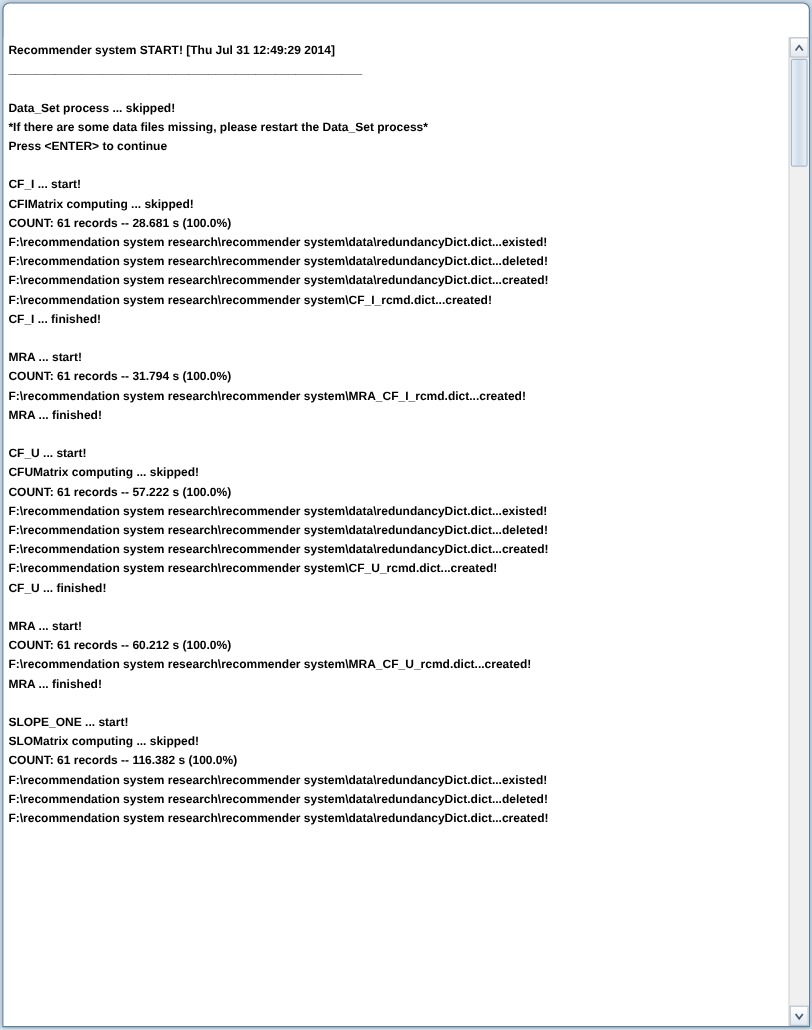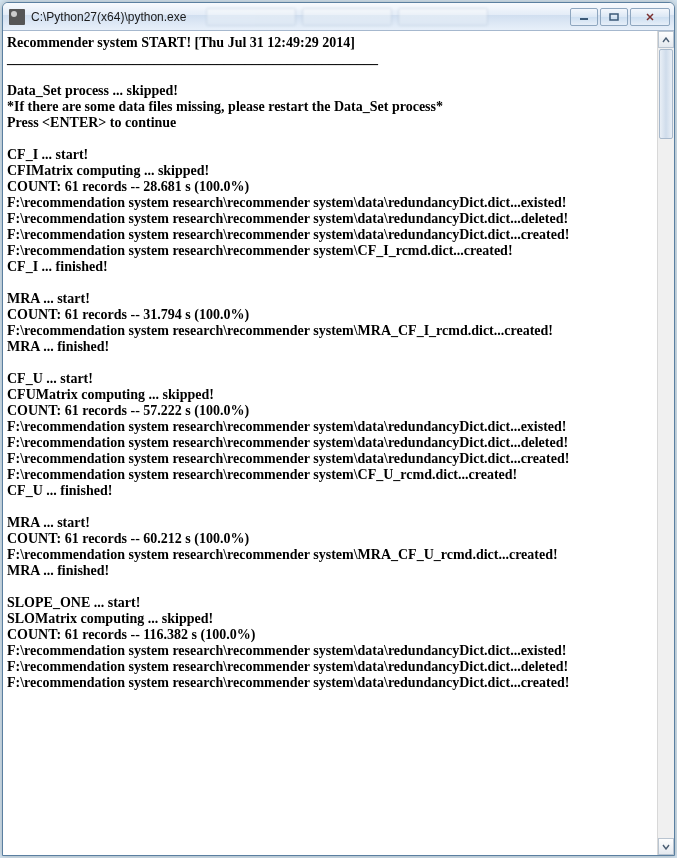--- a/index.html
+++ b/index.html
@@ -86,22 +86,22 @@
     .win-btn.close { width: 40px; }
     .win-btn svg { display: block; }
     .client {
       position: absolute;
       top: 28px; left: 0; right: 0; bottom: 0;
       background: #fff;
       display: flex;
     }
     .console {
       flex: 1;
-      font-family: Liberation Serif, serif;
-      font-size: 14px;
+      font-family: Liberation Sans, sans-serif;
+      font-size: 10px;
       font-weight: bold;
       line-height: 16px;
       color: #000;
       background: #fff;
       white-space: pre-wrap;
       word-break: break-all;
       padding: 4px 0 4px 4px;
       overflow: hidden;
     }
     .scrollbar {
@@ -130,46 +130,20 @@
       background: linear-gradient(to right,#e9eff6,#cfdceb,#e9eff6);
       border: 1px solid #a8b9cc;
       border-radius: 2px;
       cursor: pointer;
     }
   </style>
 </head>
 <body>
 
 <div class="window">
-  <div class="titlebar">
-    <span class="titlebar-icon"></span>
-    <span class="titlebar-title">C:\Python27(x64)\python.exe</span>
-    <div class="taskbar-blur">
-      <span></span>
-        <span></span>
-        <span></span>
-    </div>
-    <div class="win-buttons">
-      <div class="win-btn" title="minimize">
-        <svg width="10" height="8" viewBox="0 0 10 8">
-            <line x1="1" y1="6" x2="9" y2="6" stroke="#3c5a78" stroke-width="2"></line>
-          </svg>
-      </div>
-      <div class="win-btn" title="maximize">
-        <svg width="10" height="8" viewBox="0 0 10 8">
-            <rect x="1" y="1" width="8" height="6" fill="none" stroke="#3c5a78" stroke-width="1.5"></rect>
-          </svg>
-      </div>
-      <div class="win-btn close" title="close">
-        <svg width="10" height="8" viewBox="0 0 10 8">
-            <path d="M2 1 L8 7 M8 1 L2 7" stroke="#7a3030" stroke-width="1.5"></path>
-          </svg>
-      </div>
-    </div>
-  </div>
   <div class="client">
     <div class="console" id="console">Recommender system START! [Thu Jul 31 12:49:29 2014]
 _____________________________________________________
 
 Data_Set process ... skipped!
 *If there are some data files missing, please restart the Data_Set process*
 Press &lt;ENTER&gt; to continue
 
 CF_I ... start!
 CFIMatrix computing ... skipped!

